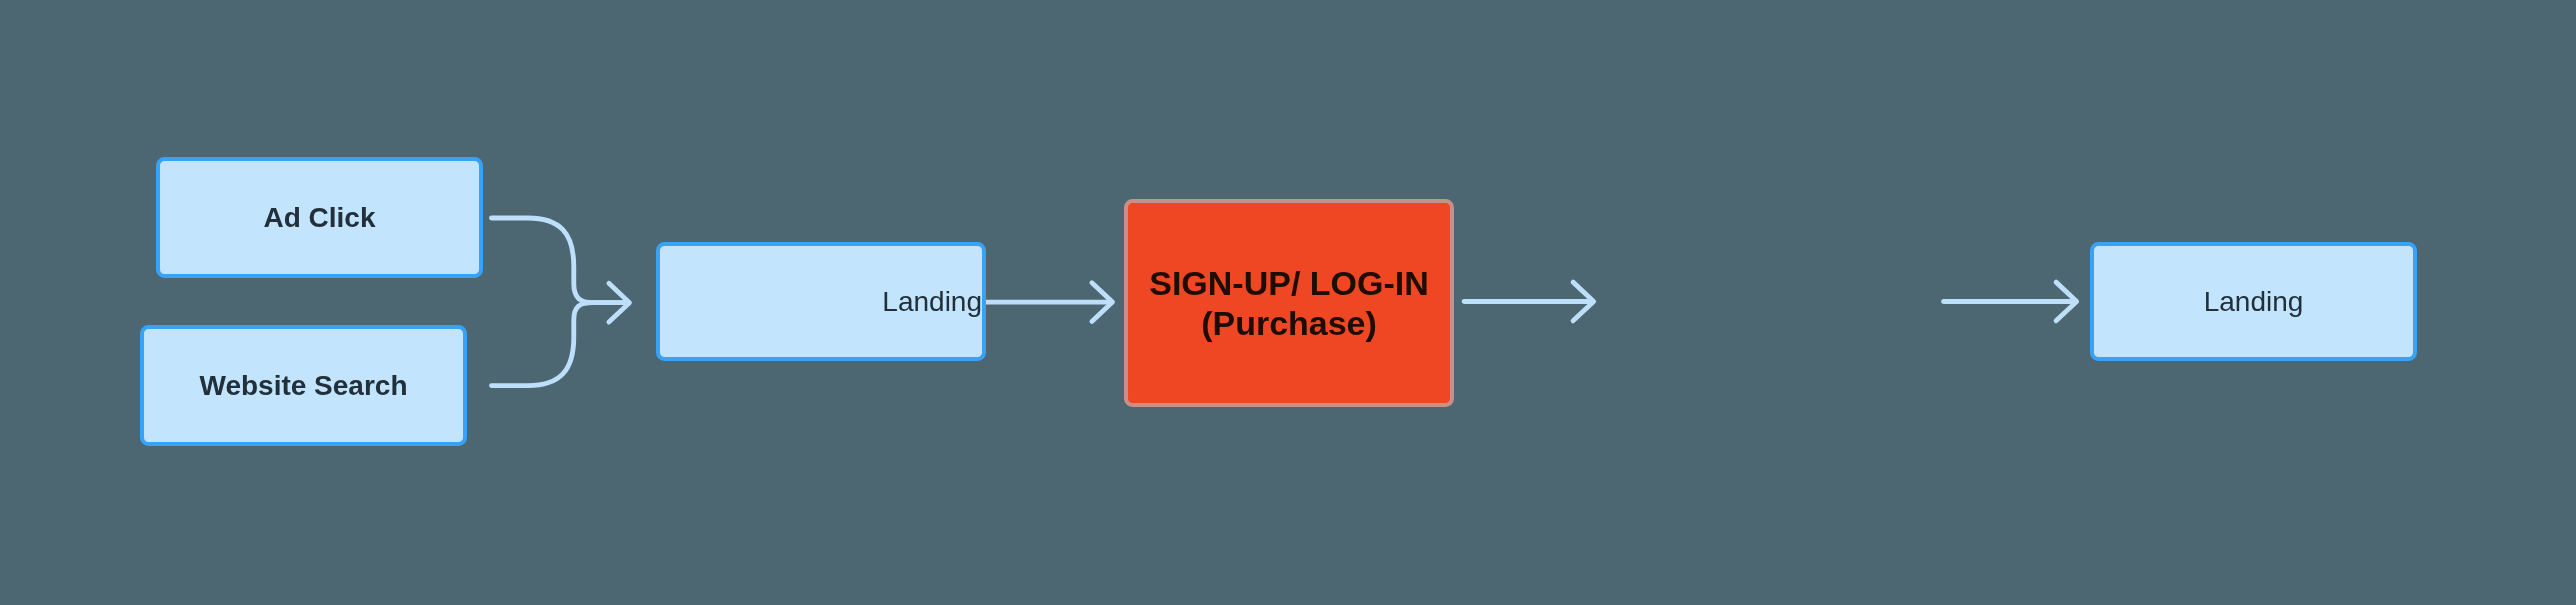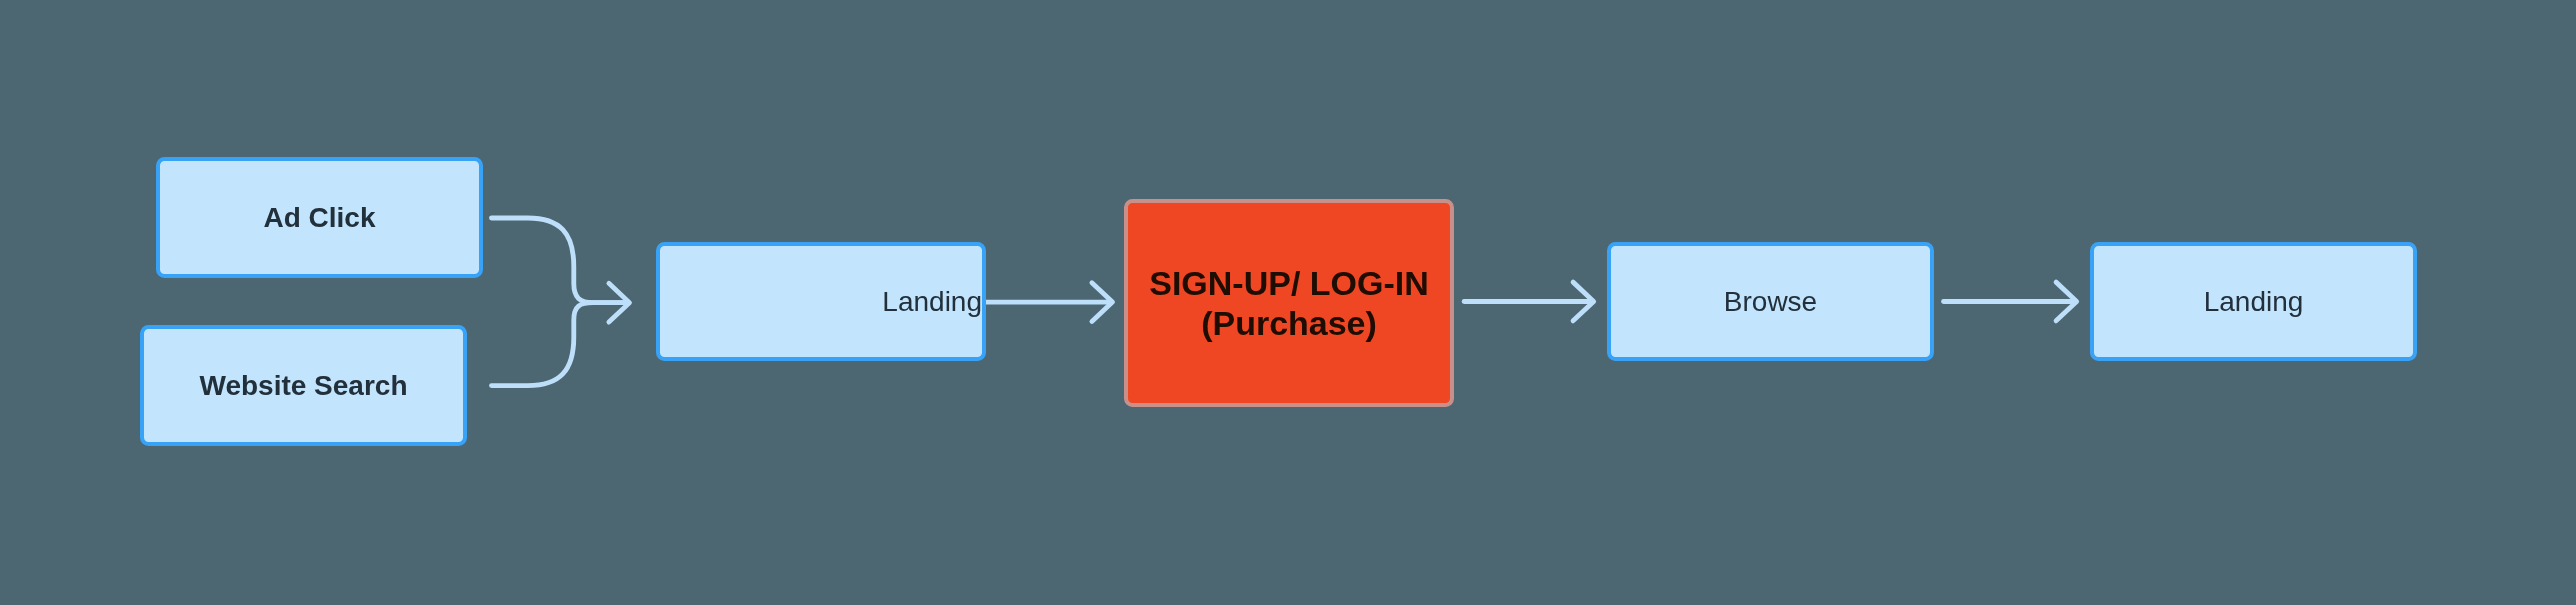--- a/index.html
+++ b/index.html
@@ -103,22 +103,19 @@
     <span class="label">Landing</span>
   </div>
 
   <div class="node highlight" style="left:1124px; top:199px; width:330px; height:208px;">
     <span class="label">
       <span class="label-line">SIGN-UP/ LOG-IN</span>
       <span class="label-line">(Purchase)</span>
     </span>
   </div>
 
-  <div class="node blue" style="left:1607px; top:242px; width:327px; height:119px;">
-    <span class="label">Browse</span>
-  </div>
 
   <div class="node blue" style="left:2090px; top:242px; width:327px; height:119px;">
     <span class="label">Landing</span>
   </div>
 
 </div>
 
 
 </body></html>

